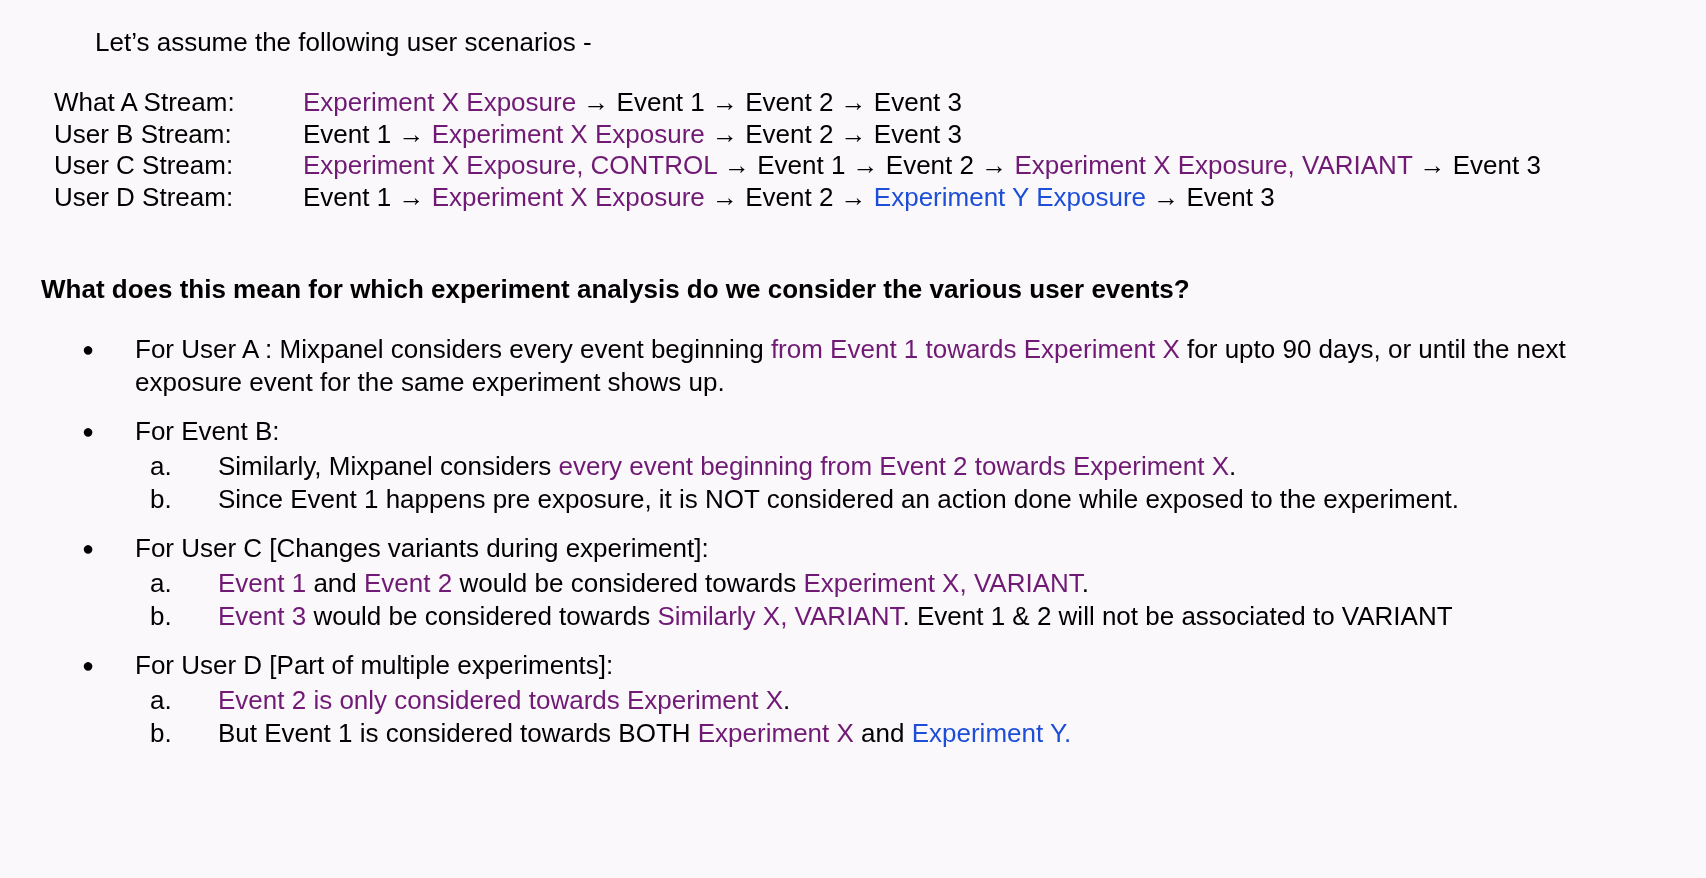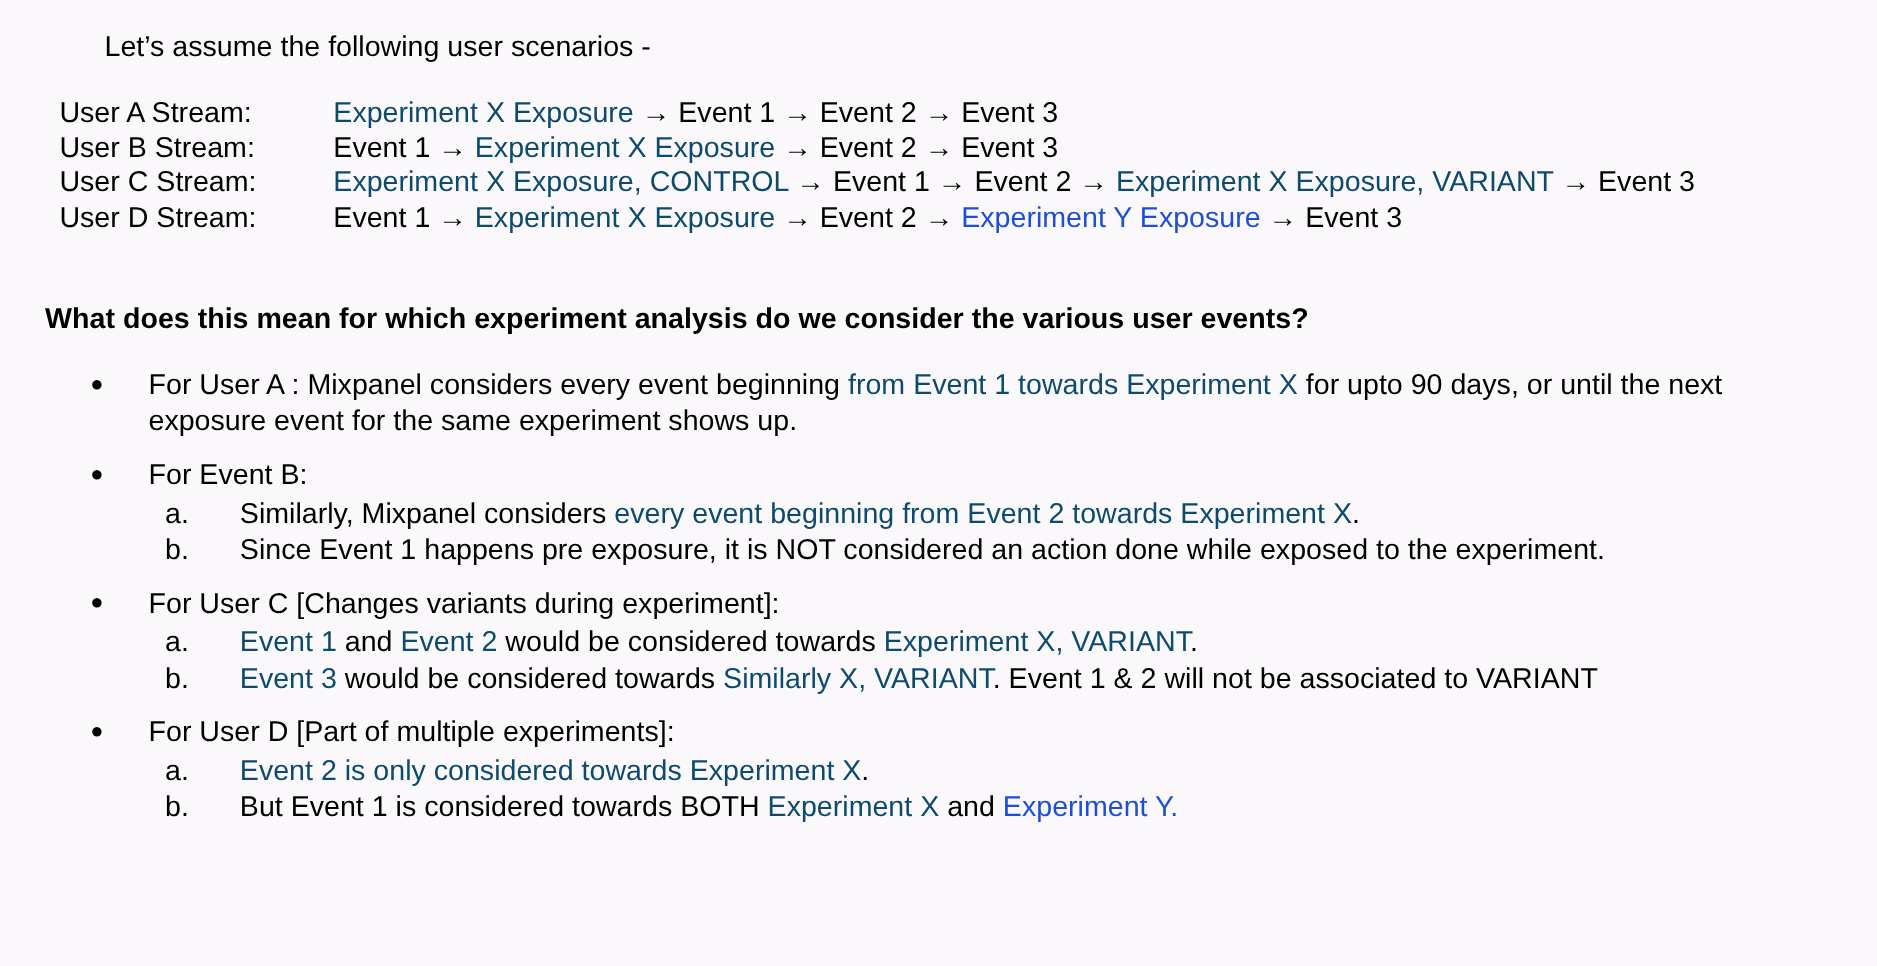--- a/index.html
+++ b/index.html
@@ -110,34 +110,34 @@
   .sub-marker {
     position: absolute;
     left: 150px;
     top: 0;
     width: 40px;
     text-align: left;
     line-height: 33px;
   }
 
   
-  .blue   { color: #0c4a6e; }
+  .blue   { color: #701a75; }
   .pink   { color: #1d4ed8; }
   .black  { color: #000000; }
 </style>
 </head>
 <body>
 
 <div class="page">
 
   <div class="intro">Let’s assume the following user scenarios -</div>
 
   <div class="scenarios">
       <div class="scenario-row">
-        <div class="scenario-label">User A Stream:</div>
+        <div class="scenario-label">What A Stream:</div>
         <div class="scenario-stream"><span class="blue">Experiment X Exposure</span><span class="black"> → </span><span class="black">Event 1</span><span class="black"> → </span><span class="black">Event 2</span><span class="black"> → </span><span class="black">Event 3</span></div>
       </div>
       <div class="scenario-row">
         <div class="scenario-label">User B Stream:</div>
         <div class="scenario-stream"><span class="black">Event 1</span><span class="black"> → </span><span class="blue">Experiment X Exposure</span><span class="black"> → </span><span class="black">Event 2</span><span class="black"> → </span><span class="black">Event 3</span></div>
       </div>
       <div class="scenario-row">
         <div class="scenario-label">User C Stream:</div>
         <div class="scenario-stream"><span class="blue">Experiment X Exposure, CONTROL</span><span class="black"> → </span><span class="black">Event 1</span><span class="black"> → </span><span class="black">Event 2</span><span class="black"> → </span><span class="blue">Experiment X Exposure, VARIANT</span><span class="black"> → </span><span class="black">Event 3</span></div>
       </div>

